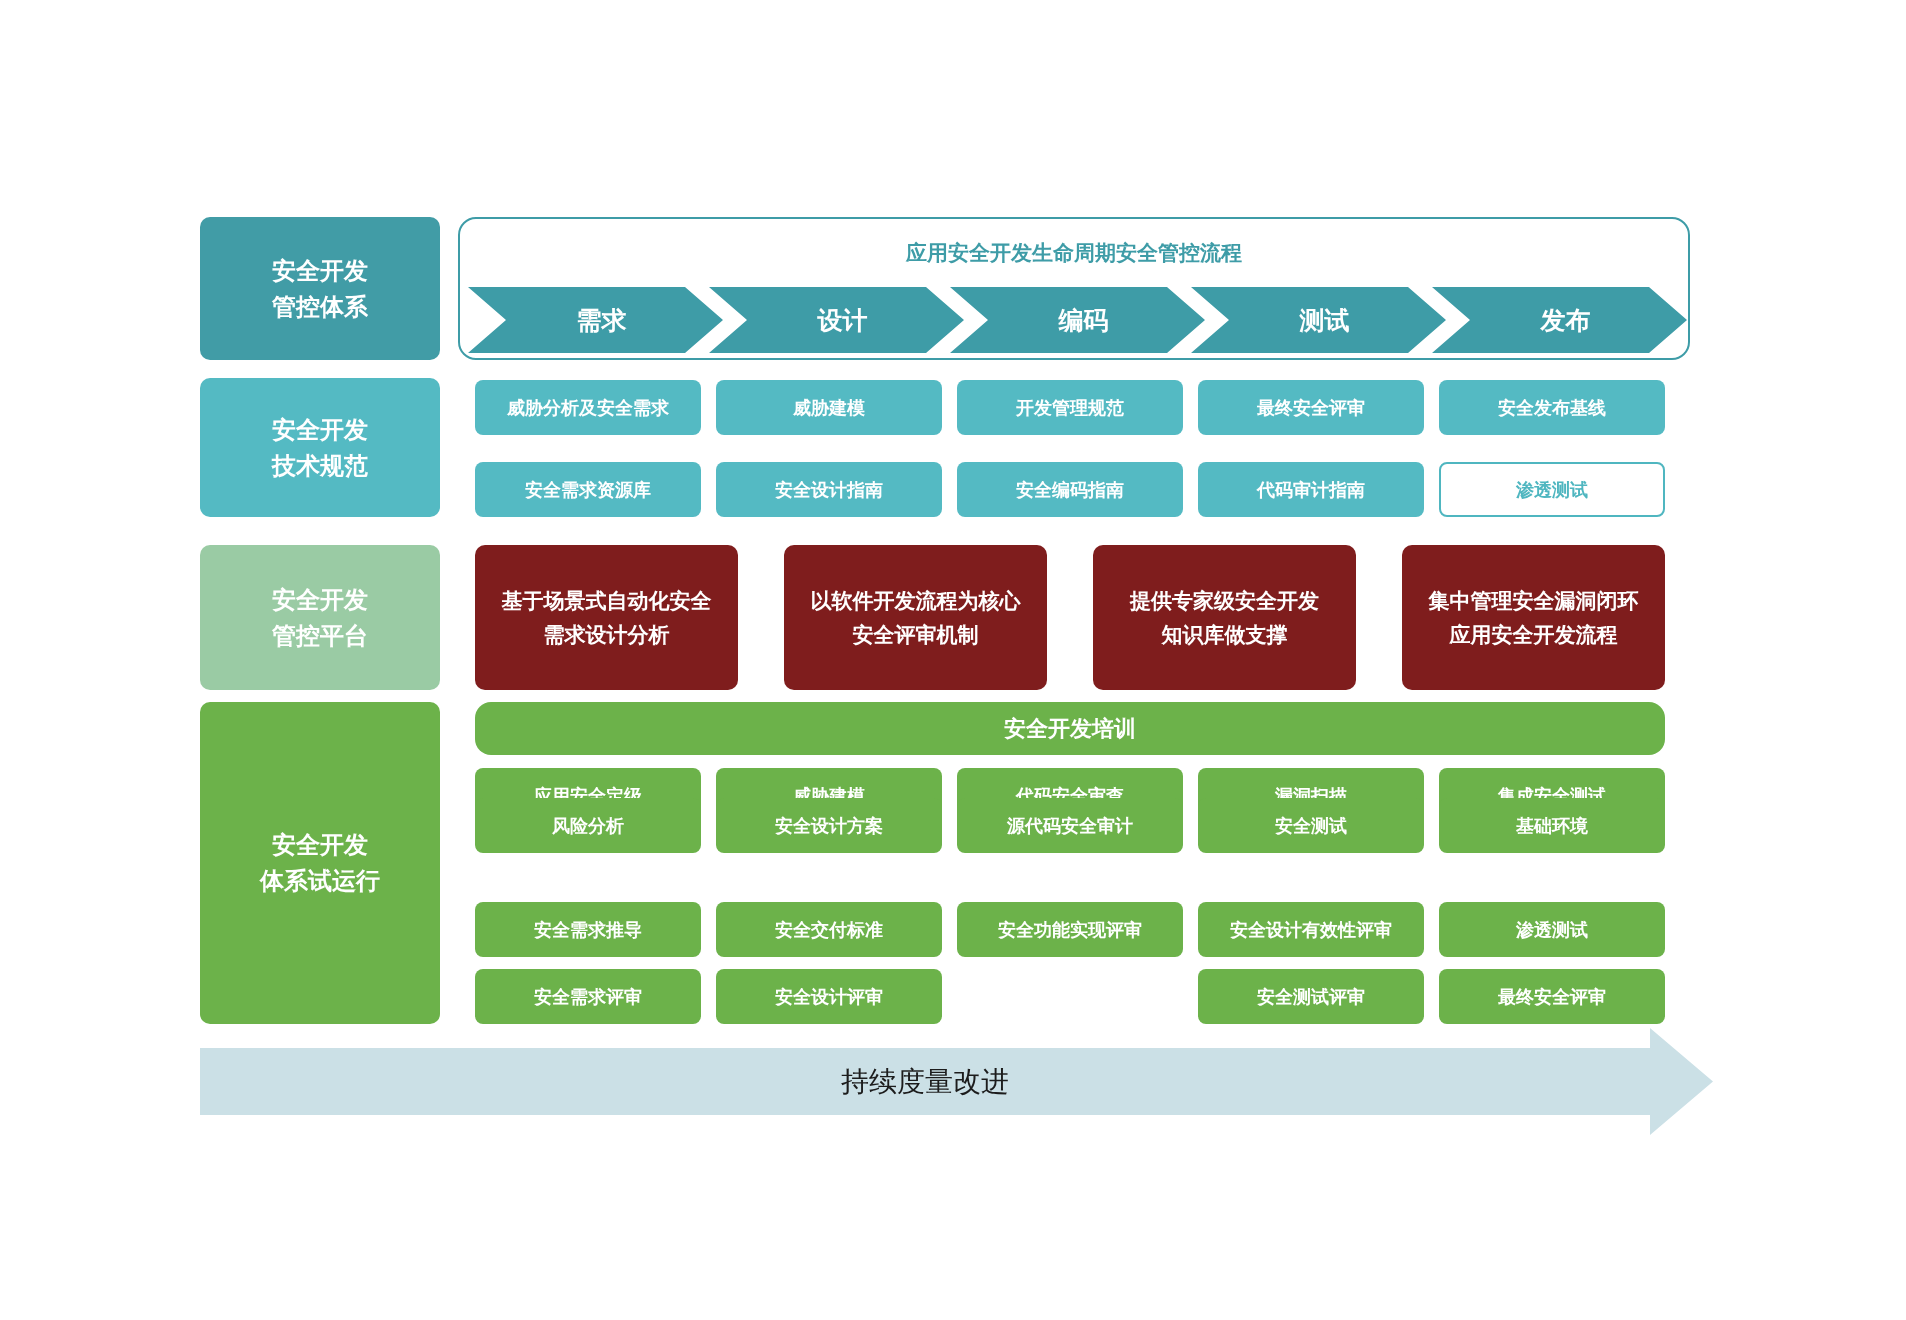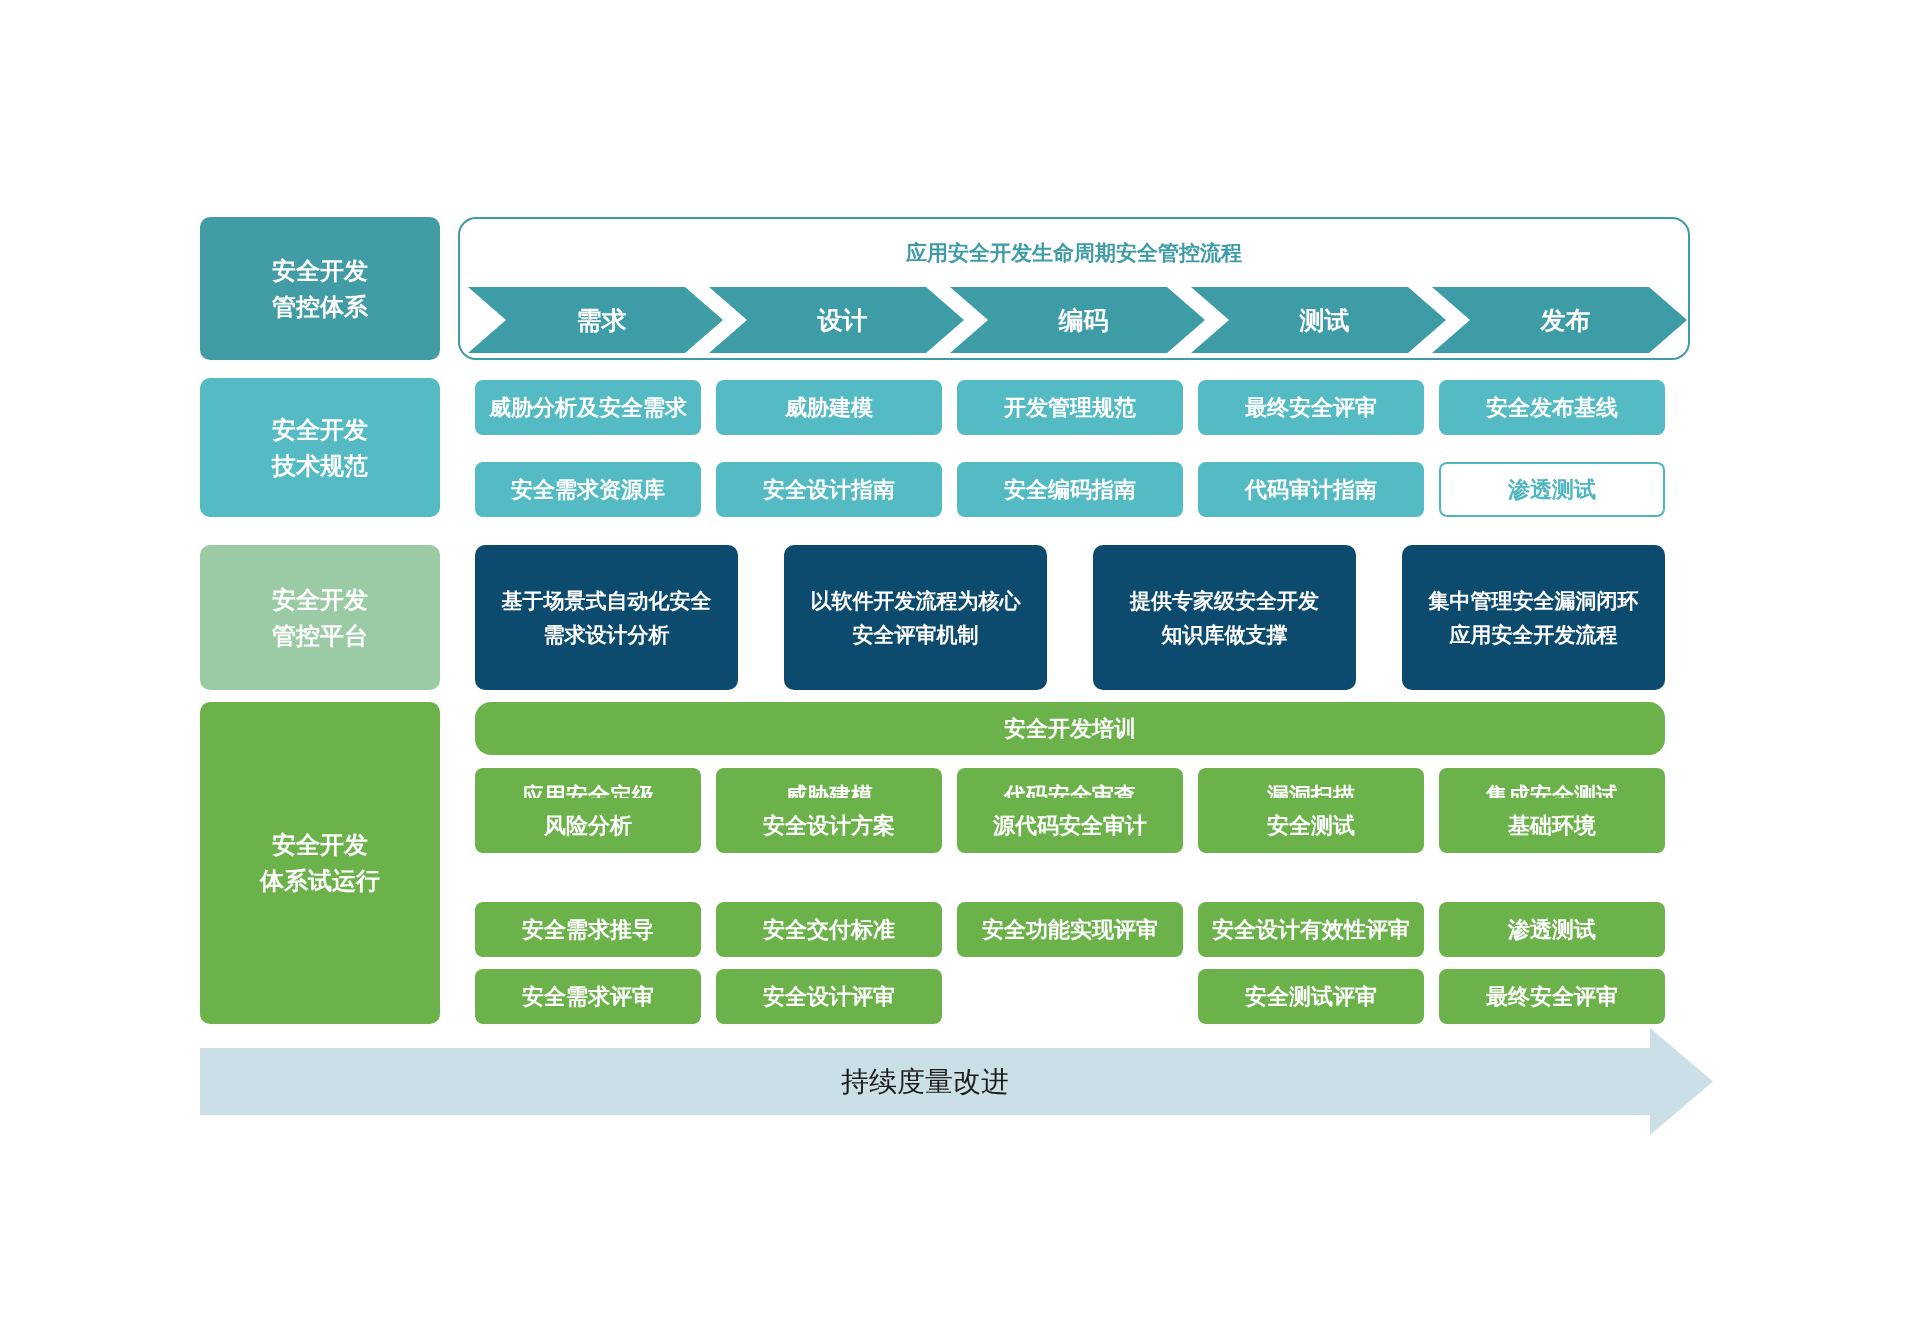--- a/index.html
+++ b/index.html
@@ -23,32 +23,32 @@
               color:#3E9CA7;font-size:21px;font-weight:bold;}
   .chevrow{position:absolute;left:0;top:68px;width:100%;height:66px;}
   .chev{position:absolute;top:0;height:66px;width:255px;background:#3E9CA7;color:#fff;
         font-size:25px;font-weight:bold;display:flex;align-items:center;justify-content:center;
         padding-left:12px;box-sizing:border-box;
         clip-path:polygon(0 0, calc(100% - 38px) 0, 100% 50%, calc(100% - 38px) 100%, 0 100%, 38px 50%);}
   .chev.c0{left:8px;} .chev.c1{left:249px;} .chev.c2{left:490px;} .chev.c3{left:731px;} .chev.c4{left:972px;}
 
   
   .grid5{left:475px;display:grid;grid-template-columns:repeat(5,226px);gap:15px;height:55px;}
-  .cell{height:55px;border-radius:8px;background:#54BAC3;color:#fff;font-size:22px;font-weight:bold;
+  .cell{height:55px;border-radius:8px;background:#54BAC3;color:#fff;font-size:18px;font-weight:bold;
         display:flex;align-items:center;justify-content:center;text-align:center;padding:0 4px;
         box-sizing:border-box;}
   .cell.outline{background:#fff;border:2px solid #4FB6C0;color:#4FB6C0;}
   .cell.green{background:#6CB24A;}
   .cell.blank{visibility:hidden;}
 
   .specs1{top:380px;} .specs2{top:462px;}
 
   
   .grid4{left:475px;top:545px;display:grid;grid-template-columns:repeat(4,263px);gap:46px;height:145px;}
-  .pcell{height:145px;border-radius:10px;background:#0c4a6e;color:#fff;font-size:21px;font-weight:bold;
+  .pcell{height:145px;border-radius:10px;background:#7f1d1d;color:#fff;font-size:21px;font-weight:bold;
          line-height:1.6;display:flex;align-items:center;justify-content:center;text-align:center;
          white-space:pre-line;}
 
   
   .training{left:475px;top:702px;width:1190px;height:53px;background:#6CB24A;border-radius:16px;
             color:#fff;font-size:22px;font-weight:bold;display:flex;align-items:center;justify-content:center;}
   .prow0{top:768px;} .prow1{top:798px;} .prow2{top:902px;} .prow3{top:969px;}
 
   
   .bigarrow{left:200px;top:1028px;width:1513px;height:107px;background:#CBE0E6;

